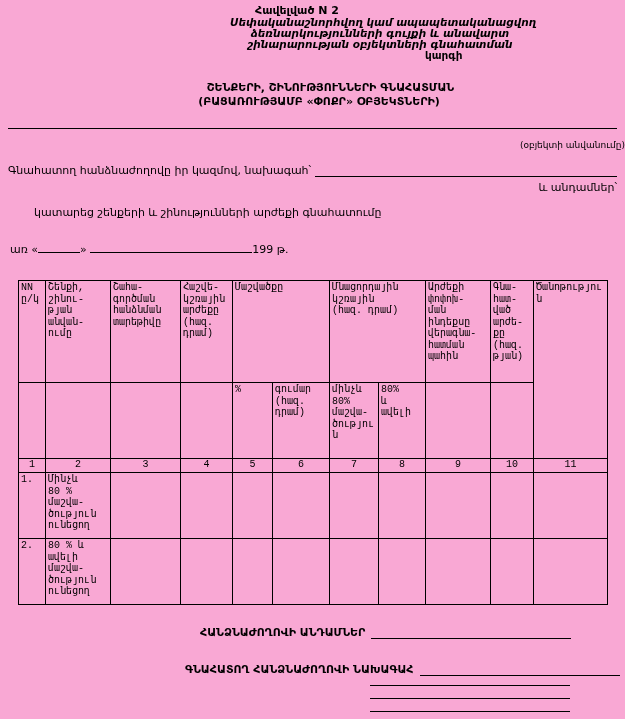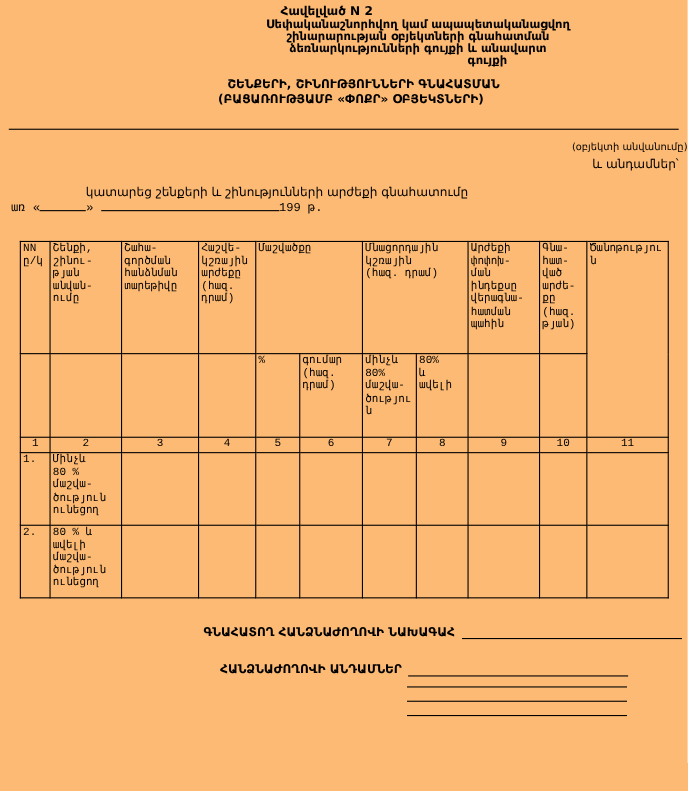--- a/index.html
+++ b/index.html
@@ -1,41 +1,41 @@
 <!DOCTYPE html>
 <html><head>
 <meta charset="utf-8">
 <style>
   * { box-sizing: border-box; margin: 0; padding: 0; }
   body { background: #fff; margin: 0; }
   .page {
-    width: 625px; height: 719px; background: #fdba74; color: #000;
+    width: 625px; height: 719px; background: #f9a8d4; color: #000;
     font-family: "DejaVu Sans", sans-serif; font-size: 11px;
     position: relative; overflow: hidden; padding-top: 4px;
   }
   .appendix { margin-left: 255px; font-weight: bold; font-size: 11px; }
-  .reg-block { width: 300px; margin-left: 230px; text-align: center; font-weight: bold; font-size: 10.5px; line-height: 11px; }
+  .reg-block { width: 300px; margin-left: 230px; text-align: center; font-weight: bold; font-size: 10.5px; line-height: 11px; font-style: italic; }
   .reg-block div { white-space: nowrap; }
   .reg-last { margin-left: 425px; font-weight: bold; font-size: 10.5px; line-height: 11px; }
   .act-line { margin-top: 5px; margin-left: 228px; height: 14px; }
   .act-label { font-weight: bold; white-space: pre; }
   .blank { display: inline-block; border-bottom: 1px solid #000; height: 11px; vertical-align: baseline; }
   .w72 { width: 72px; } .w42 { width: 42px; } .w162 { width: 162px; }
   .title { text-align: center; font-weight: bold; white-space: nowrap; }
-  .title1 { margin-top: 9px; padding-left: 36px; }
+  .title1 { margin-top: 20px; padding-left: 36px; }
   .title2 { margin-top: 1px; padding-left: 13px; }
   .object-line { margin: 20px 8px 0 8px; border-bottom: 1px solid #000; height: 0; }
   .object-caption { text-align: right; font-size: 9px; margin-top: 11px; }
   .fill-row { display: flex; align-items: flex-end; margin: 0 8px; height: 14px; }
   .fill-row .lbl { white-space: nowrap; }
   .fill-row .fill { flex: 1; border-bottom: 1px solid #000; height: 12px; margin-left: 4px; }
   .row-chair { margin-top: 13px; }
   .row-members { margin-top: 4px; flex-direction: column; }
-  .performed { margin-top: 11px; margin-left: 78px; }
-  .date-line { margin-left: 10px; height: 14px; font-family: Liberation Mono, monospace; }
+  .performed { margin-top: 11px; margin-left: 34px; }
+  .date-line { margin-top: 23px; margin-left: 10px; height: 14px; }
   table.main {
     border-collapse: collapse; margin-top: 24px; margin-left: 18px;
     table-layout: fixed; width: 589px; font-size: 10px; line-height: 11.5px; font-family: Liberation Mono, monospace;
   }
   .main th, .main td {
     border: 1px solid #000; font-weight: normal; vertical-align: top;
     text-align: left; padding: 1px 2px; white-space: pre-line; word-wrap: break-word;
   }
   .hrow1 th { height: 102px; }
   .hrow2 th { height: 76px; }
@@ -53,32 +53,36 @@
 </style>
 </head>
 <body>
 
 <div class="page">
 
   <div class="appendix">Հավելված N 2</div>
 
   <div class="reg-block">
     <div>Սեփականաշնորհվող կամ ապապետականացվող</div>
+    <div>ձեռնարկությունների գույքի և անավարտ</div>
     <div>շինարարության օբյեկտների գնահատման</div>
-    <div>ձեռնարկությունների գույքի և անավարտ</div>
-  </div>
-  <div class="reg-last">գույքի</div>
+  </div>
+  <div class="reg-last">կարգի</div>
 
 
   <div class="title title1">ՇԵՆՔԵՐԻ, ՇԻՆՈՒԹՅՈՒՆՆԵՐԻ ԳՆԱՀԱՏՄԱՆ</div>
   <div class="title title2">(ԲԱՑԱՌՈՒԹՅԱՄԲ «ՓՈՔՐ» ՕԲՅԵԿՏՆԵՐԻ)</div>
 
   <div class="object-line"></div>
   <div class="object-caption">(օբյեկտի անվանումը)</div>
 
+  <div class="fill-row row-chair">
+    <span class="lbl">Գնահատող հանձնաժողովը իր կազմով, նախագահ՝</span>
+    <span class="fill"></span>
+  </div>
   <div class="fill-row row-members">
     <span class="lbl">և անդամներ՝</span>
     <span class="fill"></span>
   </div>
 
   <div class="performed">կատարեց շենքերի և շինությունների արժեքի գնահատումը</div>
 
   <div class="date-line">
     <span>առ «</span><span class="blank w42"></span><span>»</span>
     <span class="blank w162"></span><span>199 թ.</span>
@@ -198,26 +202,26 @@
         <td></td>
         <td></td>
         <td></td>
         <td></td>
         <td></td>
         <td></td>
       </tr>
     </tbody>
   </table>
 
+  <div class="sign-row sign-members">
+    <span class="slbl">ՀԱՆՁՆԱԺՈՂՈՎԻ ԱՆԴԱՄՆԵՐ</span>
+    <span class="sfill"></span>
+  </div>
+
   <div class="sign-row sign-chair">
     <span class="slbl">ԳՆԱՀԱՏՈՂ ՀԱՆՁՆԱԺՈՂՈՎԻ ՆԱԽԱԳԱՀ</span>
     <span class="sfill"></span>
   </div>
-
-  <div class="sign-row sign-members">
-    <span class="slbl">ՀԱՆՁՆԱԺՈՂՈՎԻ ԱՆԴԱՄՆԵՐ</span>
-    <span class="sfill"></span>
-  </div>
   <div class="extra-blank first"></div>
   <div class="extra-blank"></div>
   <div class="extra-blank"></div>
 
 </div>
 
 </body></html>

